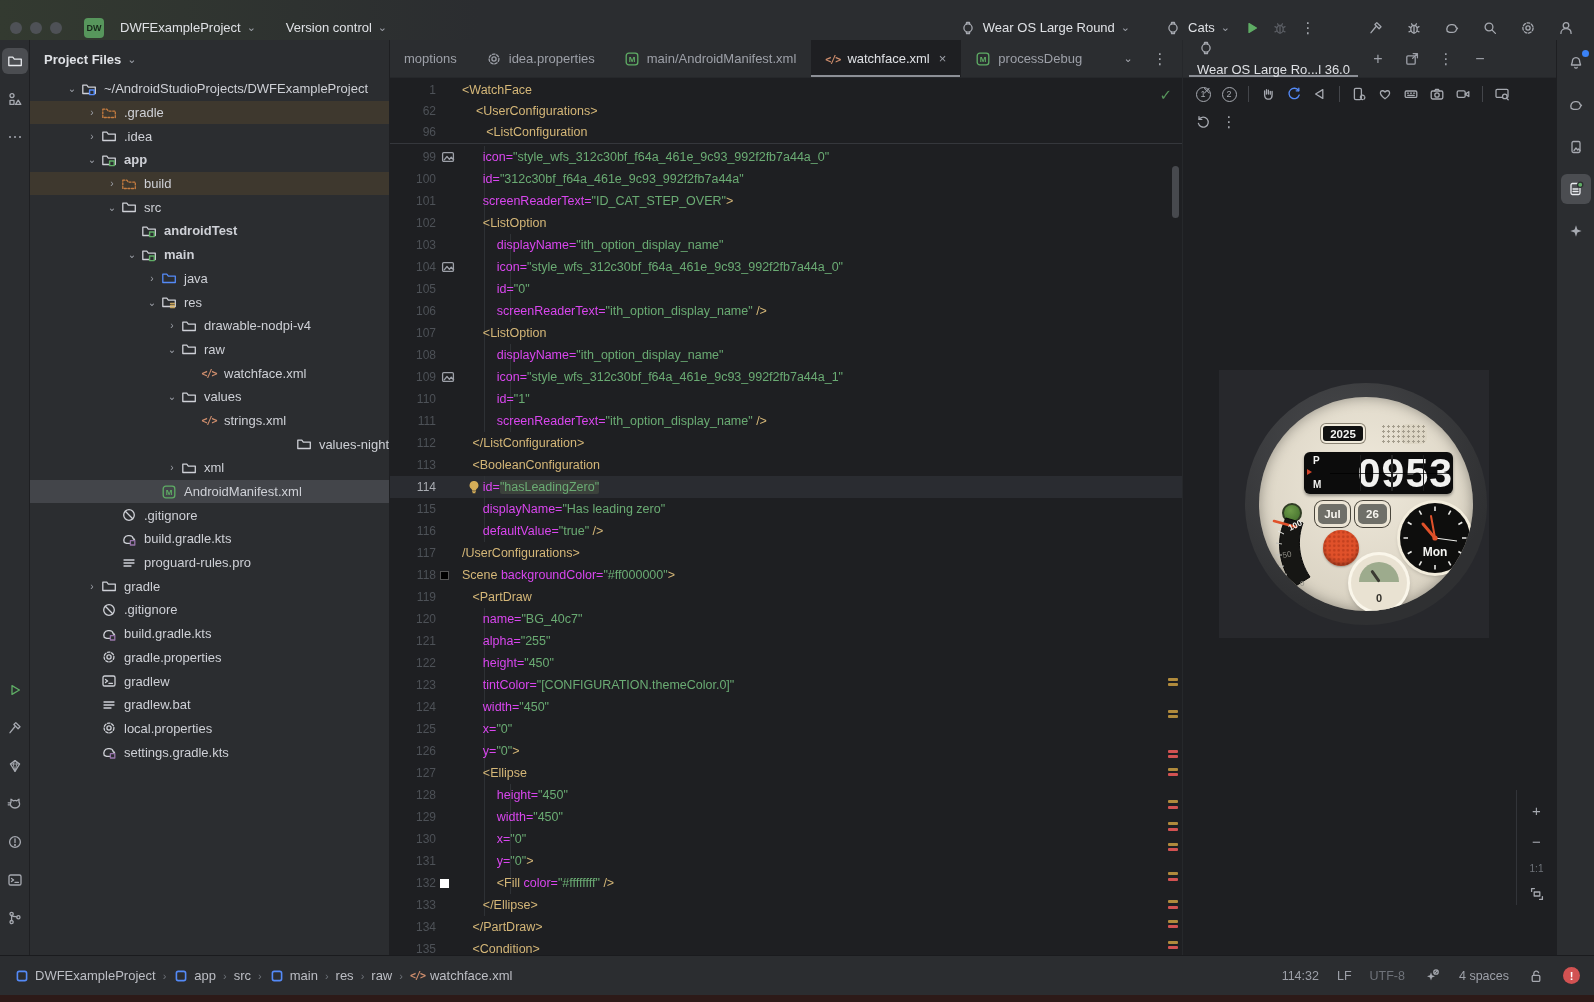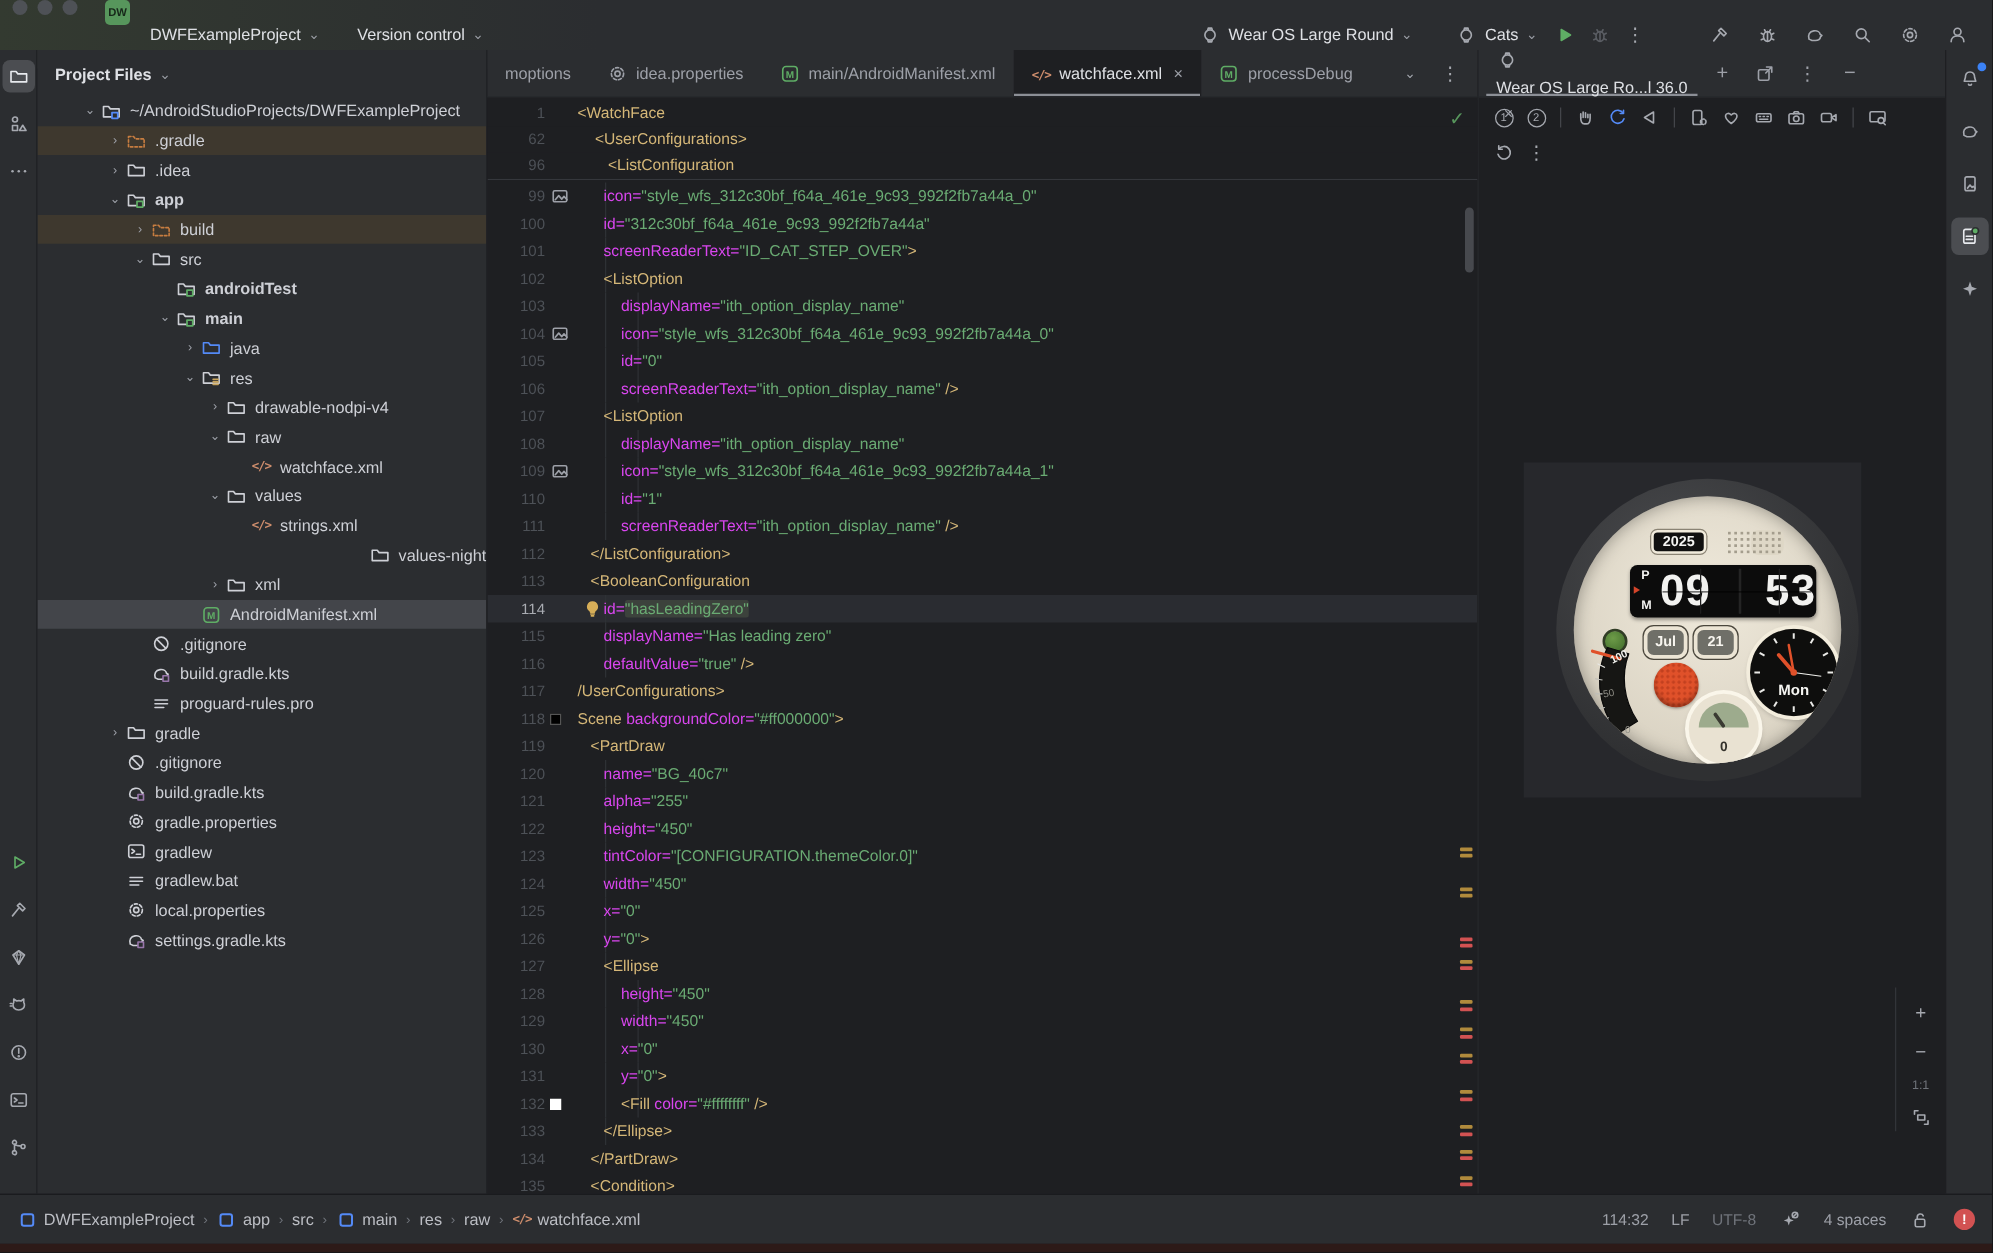--- a/index.html
+++ b/index.html
@@ -1,19 +1,19 @@
 <!DOCTYPE html>
 <html><head>
 <meta charset="utf-8">
 <style>
   html,body{margin:0;padding:0;background:#111;}
   *{box-sizing:border-box;font-family:"Liberation Sans","DejaVu Sans",sans-serif;}
   .app{position:relative;width:1594px;height:1002px;background:#1e1f22;color:#ced0d6;overflow:hidden;font-size:13px;}
   
-  .titlebar{position:absolute;top:0;left:0;right:0;height:56px;background:linear-gradient(90deg,#333a30 0%,#2b2d30 30%,#2b2d30 100%);border-bottom:1px solid #1a1b1e;display:flex;padding:0 10px;}
+  .titlebar{position:absolute;top:0;left:0;right:0;height:56px;background:linear-gradient(90deg,#333a30 0%,#2b2d30 30%,#2b2d30 100%);border-bottom:1px solid #1a1b1e;display:flex;align-items:center;padding:0 10px;}
   .traffic{display:flex;gap:8px;margin-right:22px;}
   .traffic span{width:12px;height:12px;border-radius:50%;background:#4e5156;display:block;}
   .logo{width:20px;height:20px;border-radius:4px;background:#57965c;color:#17281a;font-weight:bold;font-size:9px;display:flex;align-items:center;justify-content:center;margin-right:8px;}
   .tb-item{display:flex;align-items:center;gap:6px;padding:4px 8px;border-radius:6px;color:#dfe1e5;cursor:default;}
   .tb-item .chev{color:#9da0a8;font-size:11px;}
   .tb-center{display:flex;align-items:center;margin-left:auto;}
   .tb-icons{display:flex;align-items:center;gap:10px;margin-left:40px;margin-right:4px;}
   .ibtn{width:28px;height:28px;display:flex;align-items:center;justify-content:center;border-radius:6px;color:#a6a9b0;}
   .ibtn.dim{color:#5a5d63;}
   .ibtn.green{color:#5fad65;}
@@ -80,21 +80,21 @@
   
   .bezel{position:absolute;left:26px;top:13px;width:242px;height:242px;border-radius:50%;background:radial-gradient(circle at 40% 30%,#4a4b4e,#2f3032 70%);display:flex;align-items:center;justify-content:center;}
   .face{position:relative;width:214px;height:214px;border-radius:50%;background:radial-gradient(circle at 50% 38%,#efe9db,#d9d2c2 78%,#c9c2b2);box-shadow:inset 0 0 14px rgba(0,0,0,.35);overflow:hidden;}
   .pill2025{position:absolute;left:62px;top:27px;width:44px;height:19px;background:#101010;border:2px solid #f1ebdc;border-radius:5px;color:#f4f4f2;font-size:11.5px;font-weight:bold;display:flex;align-items:center;justify-content:center;box-shadow:0 0 0 1px #8a8374;}
   .grille{position:absolute;left:122px;top:27px;width:46px;height:20px;}
   .grille .gr-bg{position:absolute;right:0;top:0;width:26px;height:20px;background:#ded7c6;border-radius:6px;}
   .grille .gr-dots{position:absolute;inset:0;background-image:radial-gradient(circle,#a49d8d 1px,transparent 1.4px);background-size:5px 5px;}
   .flip{position:absolute;left:45px;top:55px;width:149px;height:42px;background:#0c0c0c;border-radius:6px;box-shadow:0 2px 3px rgba(0,0,0,.35);display:flex;align-items:stretch;color:#f2f2f0;}
   .ampm{width:24px;position:relative;display:flex;flex-direction:column;justify-content:space-between;padding:4px 0 4px 9px;font-size:10px;font-weight:bold;line-height:1;}
   .ampm .tri{position:absolute;left:3px;top:17px;width:0;height:0;border-top:3.5px solid transparent;border-bottom:3.5px solid transparent;border-left:5px solid #d3442a;}
-  .digits{flex:1;display:flex;align-items:center;justify-content:space-between;font-family:"DejaVu Sans",sans-serif;font-weight:bold;font-size:35px;letter-spacing:1px;position:relative;}
+  .digits{flex:1;display:flex;align-items:center;justify-content:flex-end;font-family:"DejaVu Sans",sans-serif;font-weight:bold;font-size:41px;letter-spacing:1px;position:relative;}
   .flip .vline{position:absolute;top:3px;bottom:3px;width:2px;background:#242424;}
   .flip .hline{position:absolute;left:26px;right:4px;top:50%;height:1px;background:rgba(0,0,0,.7);}
   .greendot{position:absolute;left:23px;top:106px;width:20px;height:20px;border-radius:50%;background:radial-gradient(circle at 40% 35%,#6d9b48,#3f6b2a);border:2px solid #313d25;}
   .chip{position:absolute;top:104px;width:35px;height:26px;background:#6f6f68;border:3px solid #ece5d5;border-radius:8px;color:#f7f5ef;font-size:11.5px;font-weight:bold;display:flex;align-items:center;justify-content:center;box-shadow:0 0 0 1px #4a463c;}
   .chip.jul{left:56px;} .chip.day{left:96px;}
   .subdial{position:absolute;left:141px;top:106px;width:70px;height:70px;border-radius:50%;box-shadow:0 0 0 3px #f3eddd,0 2px 5px rgba(0,0,0,.4);}
   .gaugebl{position:absolute;left:13px;top:118px;}
   .orangebtn{position:absolute;left:64px;top:133px;width:36px;height:36px;border-radius:50%;background:#e0512a;background-image:radial-gradient(circle,#c2401f 1px,transparent 1.5px);background-size:4.5px 4.5px;box-shadow:inset 0 -3px 4px rgba(0,0,0,.3),0 1px 2px rgba(0,0,0,.3);}
   .bgauge{position:absolute;left:92px;top:158px;width:56px;height:56px;border-radius:50%;background:#e9e2d2;box-shadow:0 0 0 3px #faf6ea,0 3px 6px rgba(0,0,0,.35);}
   .bgauge .semi{position:absolute;left:8px;top:7px;width:40px;height:20px;border-radius:40px 40px 0 0;background:#9dab8d;}
@@ -1008,21 +1008,21 @@
                 <span>09</span>
                 <span>53</span>
               </div>
               <span class="vline" style="left:87px;"></span>
               <span class="vline" style="left:56px;width:1px;background:#1d1d1d;"></span>
               <span class="vline" style="left:119px;width:1px;background:#1d1d1d;"></span>
               <span class="hline"></span>
             </div>
             <div class="greendot"></div>
             <div class="chip jul">Jul</div>
-            <div class="chip day">21</div>
+            <div class="chip day">26</div>
             <div class="subdial" id="subdial">
                 <svg width="70" height="70" viewBox="0 0 70 70">
   <circle cx="35" cy="35" r="35" fill="#0e0e0d"></circle>
                   <line x1="62" y1="35" x2="66.5" y2="35" stroke="#e9e9e6" stroke-width="1.6"></line>
                   <line x1="58.382685902179844" y1="48.5" x2="62.27980021920982" y2="50.75" stroke="#e9e9e6" stroke-width="1.6"></line>
                   <line x1="48.5" y1="58.382685902179844" x2="50.75" y2="62.27980021920982" stroke="#e9e9e6" stroke-width="1.6"></line>
                   <line x1="35" y1="62" x2="35" y2="66.5" stroke="#e9e9e6" stroke-width="1.6"></line>
                   <line x1="21.500000000000007" y1="58.382685902179844" x2="19.250000000000007" y2="62.27980021920982" stroke="#e9e9e6" stroke-width="1.6"></line>
                   <line x1="11.617314097820156" y1="48.5" x2="7.720199780790182" y2="50.75" stroke="#e9e9e6" stroke-width="1.6"></line>
                   <line x1="8" y1="35" x2="3.5" y2="35.00000000000001" stroke="#e9e9e6" stroke-width="1.6"></line>

